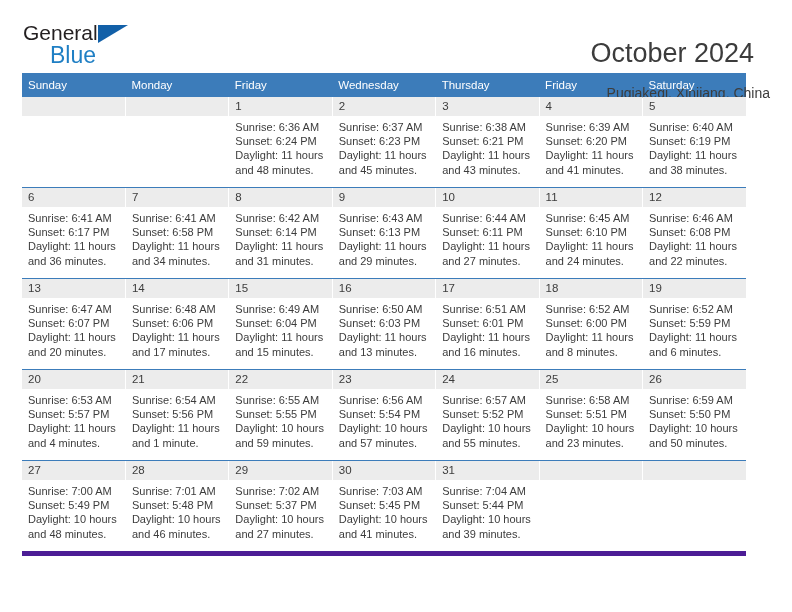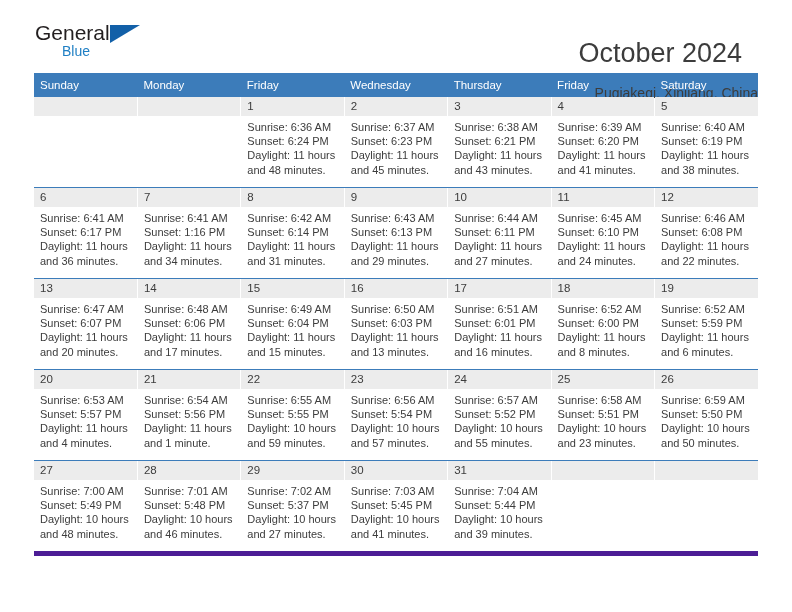--- a/index.html
+++ b/index.html
@@ -12,21 +12,21 @@
     height: 612px;
     font-family: "Liberation Sans", sans-serif;
     color: #000000;
     overflow: hidden;
   }
   .page {
     position: relative;
     width: 792px;
     height: 612px;
     box-sizing: border-box;
-    padding: 0 34px;
+    padding: 0 22px;
   }
 
   
   .header {
     display: flex;
     align-items: flex-start;
     justify-content: space-between;
     height: 73px;
     padding-top: 22px;
     box-sizing: border-box;
@@ -38,21 +38,21 @@
     line-height: 1;
   }
   .logo-general {
     font-size: 21px;
     color: #231f20;
     letter-spacing: 0px;
     display: block;
     padding-left: 1px;
   }
   .logo-blue {
-    font-size: 14px;
+    font-size: 23px;
     color: #1f7fc4;
     display: block;
     padding-left: 28px;
     margin-top: 1px;
   }
   .logo-triangle {
     position: absolute;
     left: 76px;
     top: 3px;
     width: 0;
@@ -257,21 +257,21 @@
                 <div>Daylight: 11 hours</div>
                 <div>and 36 minutes.</div>
               </div>
             </div>
           </td>
           <td>
             <div class="cell-inner">
               <div class="daynum">7</div>
               <div class="details">
                 <div>Sunrise: 6:41 AM</div>
-                <div>Sunset: 1:16 PM</div>
+                <div>Sunset: 6:58 PM</div>
                 <div>Daylight: 11 hours</div>
                 <div>and 34 minutes.</div>
               </div>
             </div>
           </td>
           <td>
             <div class="cell-inner">
               <div class="daynum">8</div>
               <div class="details">
                 <div>Sunrise: 6:42 AM</div>

